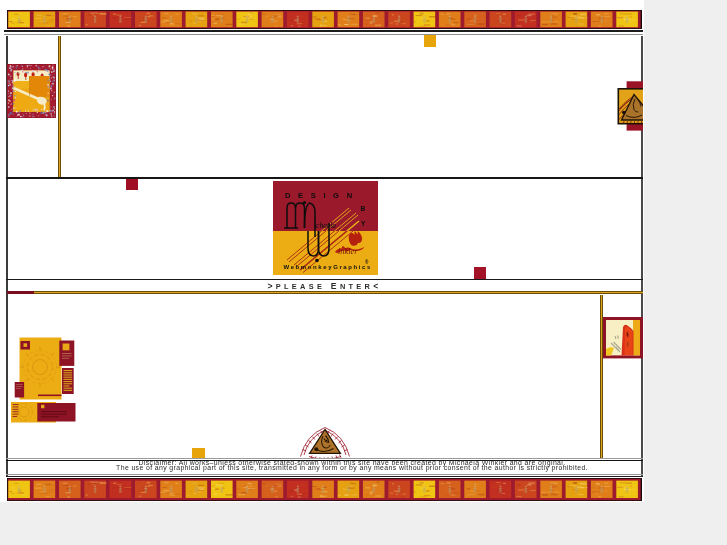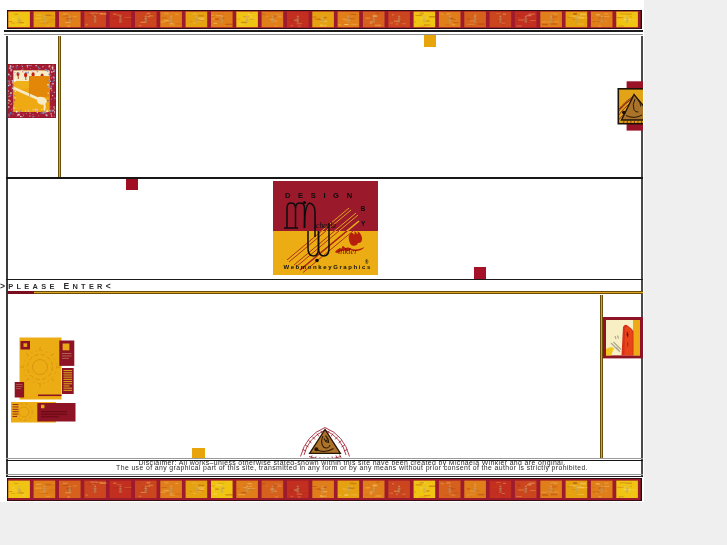--- a/index.html
+++ b/index.html
@@ -795,21 +795,21 @@
 </g>
 <path d="M62 71 q3.5 -4.5 7.5 -3.5 q-1.5 -1.5 0.5 -2.5 q1.6 0.9 2.2 2.1 q3 -1.4 5.5 0.3 q3 1.8 7.5 0.8 q4 -0.9 6 -2.2 q-1.6 3.3 -6 3.8 q-4.5 0.5 -7.5 -0.7 q-2.5 1.7 -5.5 0.6 q-3.5 -0.9 -5.8 1.3 q-2.2 2 -4.4 0 Z" fill="#B5200E"></path>
 <text x="65" y="73" font-family="Liberation Serif,serif" font-size="8.4" font-style="italic" fill="#701208">inkler</text>
 
 <text x="10.5" y="87.5" font-family="Liberation Sans,sans-serif" font-size="6" font-weight="bold" letter-spacing="1.6" fill="#111">WebmonkeyGraphics</text>
 <text x="92" y="82.5" font-family="Liberation Sans,sans-serif" font-size="4.5" font-weight="bold" fill="#111">®</text>
 </svg>
 
 <div class="abs" style="left:6px;top:278.6px;width:637px;height:1.8px;background:#1b1b1b"></div>
 
-<div class="abs" style="left:0;top:280.9px;width:649px;height:10px;text-align:left;font-size:8.6px;letter-spacing:3.3px;color:#2e2e2e;font-weight:bold;line-height:10px">&gt;<span style="font-size:7.4px">PLEASE</span> E<span style="font-size:7.4px">NTER</span>&lt;</div>
+<div class="abs" style="left:0;top:280.9px;width:649px;height:10px;text-align:center;font-size:8.6px;letter-spacing:3.3px;color:#2e2e2e;font-weight:bold;line-height:10px">&gt;<span style="font-size:7.4px">PLEASE</span> E<span style="font-size:7.4px">NTER</span>&lt;</div>
 
 <div class="abs" style="left:7px;top:291.1px;width:636px;height:3.4px;background:#DFA423;border-top:0.8px solid #6b4e08;border-bottom:0.8px solid #6b4e08"></div>
 
 <div class="abs" style="left:7px;top:291.1px;width:26.5px;height:3.4px;background:#7A0E1E"></div>
 
 <div class="abs" style="left:599.6px;top:294.5px;width:3.4px;height:163.8px;background:#D9A31B;border-left:0.8px solid #6b4e08;border-right:0.8px solid #6b4e08"></div>
 
 <svg class="abs" style="left:603.4px;top:317.4px" width="40" height="41.4" viewBox="0 0 40 41.4">
 <rect width="40" height="41.4" fill="#8E1425"></rect>
 <rect x="3" y="3" width="34" height="35.4" fill="#F8EFC4"></rect>

